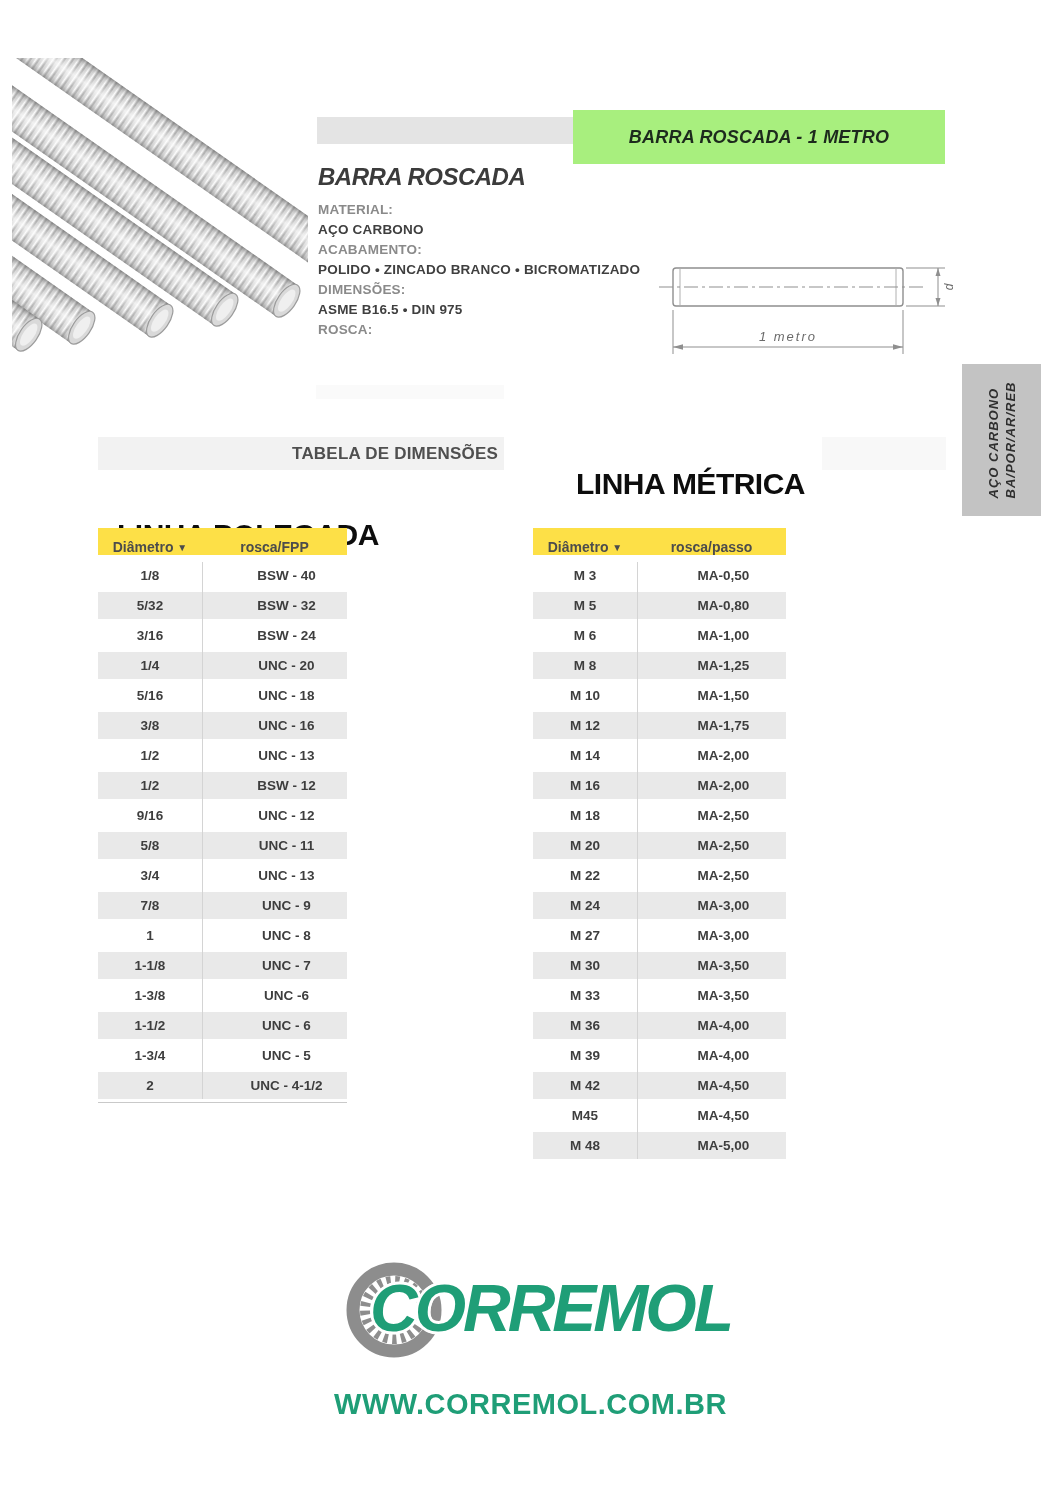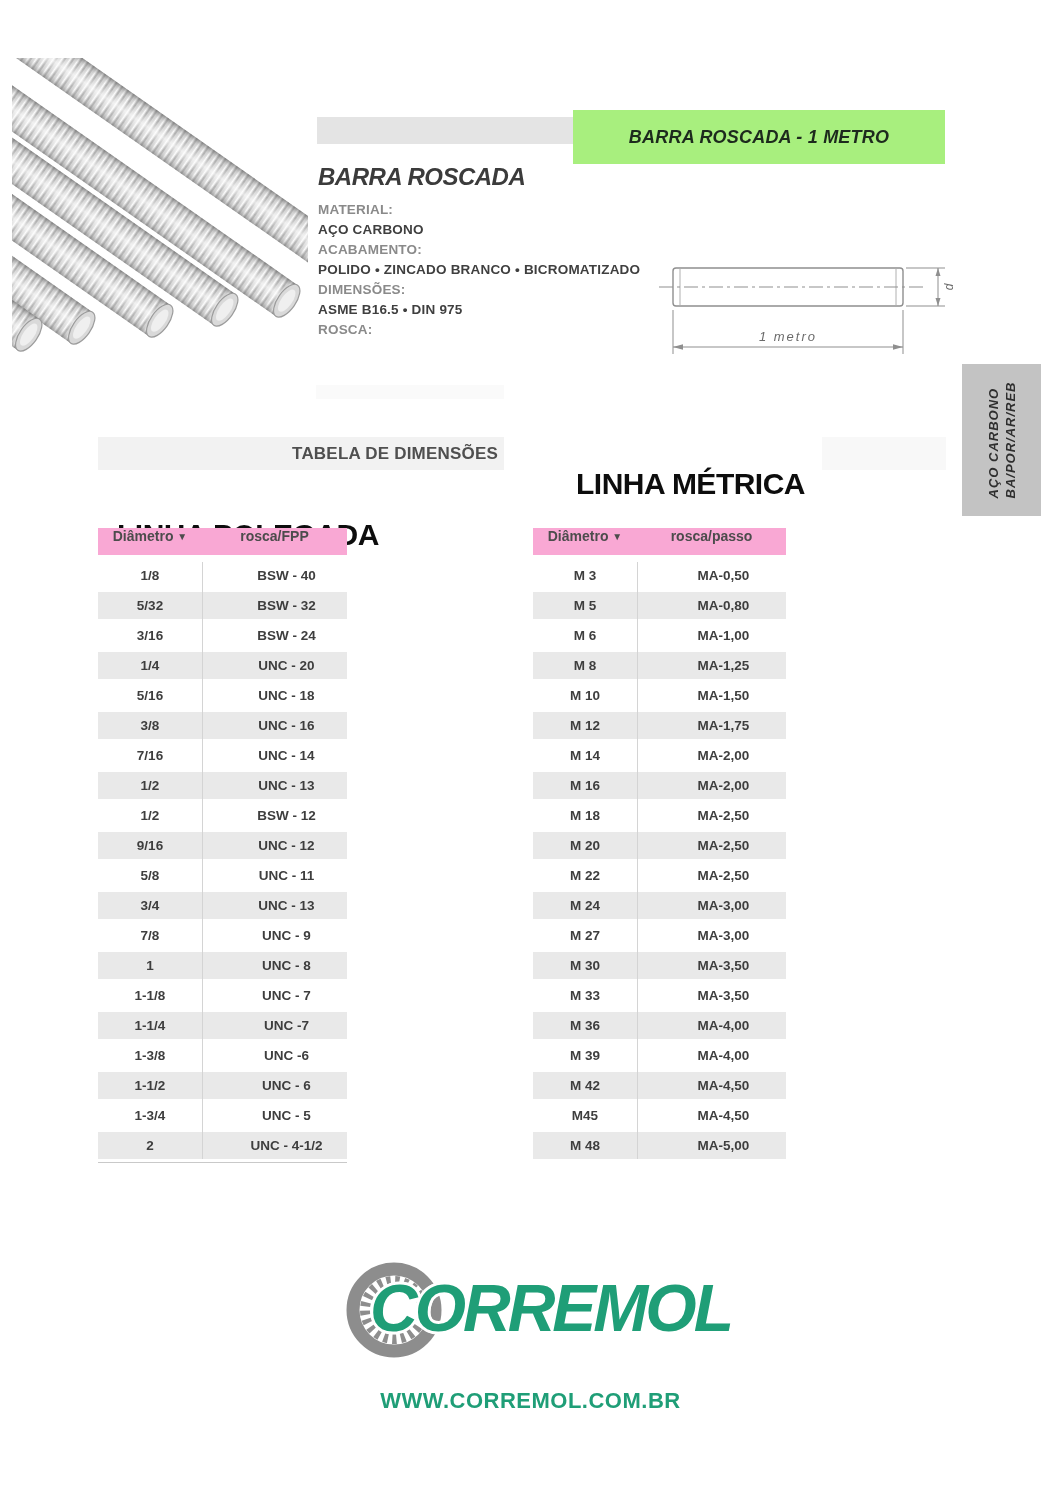--- a/index.html
+++ b/index.html
@@ -59,22 +59,22 @@
   
   .t-title { font-size:30px; font-weight:bold; color:#0d0d0d; letter-spacing:-.5px; }
   .t1-title { left:117px; top:481px;margin-top:37px; }
   .t2-title { left:576px; top:467px; }
 
   .dtable { position:absolute; }
   .table1 { left:98px; top:528px; width:249px; }
   .table2 { left:533px; top:528px; width:253px; }
 
   .thead {
-    display:flex; height:27px; background:#f9a8d4; margin-bottom:7px;
-    font-size:14px; font-weight:bold; color:#4c4c4c; align-items:flex-start;
+    display:flex; height:27px; background:#fde047; margin-bottom:7px;
+    font-size:14px; font-weight:bold; color:#4c4c4c; align-items:flex-end;
   }
   .hc1 { width:104px; text-align:center; }
   .hc2 { flex:1; text-align:center; }
   .sort { font-size:10px; position:relative; top:-1px; }
 
   .tbody { position:relative; }
   .tbody .vline {
     position:absolute; left:104px; top:0; bottom:0; width:1px; background:#d4d4d4;
   }
   .trow { display:flex; height:27px; margin-bottom:3px; align-items:center;
@@ -88,21 +88,21 @@
   .logo { left:340px; top:1254px; width:430px; height:118px; }
   .gear { position:absolute; left:0; top:0; }
   .logo-text {
     position:absolute; left:30px; top:16px;
     font-size:66px; font-weight:bold; font-style:italic; color:#1f9e77; letter-spacing:-3px;
     text-shadow:-3px 0 0 #fff, 3px 0 0 #fff, 0 -3px 0 #fff, 0 3px 0 #fff,
                 -2px -2px 0 #fff, 2px 2px 0 #fff, -2px 2px 0 #fff, 2px -2px 0 #fff;
   }
   .website {
     left:0; top:1388px; width:1061px; text-align:center;
-    font-size:22px; font-weight:bold; color:#1f9e77; letter-spacing:.5px;
+    font-size:29px; font-weight:bold; color:#1f9e77; letter-spacing:.5px;
   }
 </style>
 </head>
 <body>
 
 <div class="abs photo">
   <svg width="296" height="300" viewBox="0 0 296 300">
     <defs>
       <pattern id="thr" width="7" height="38" patternUnits="userSpaceOnUse">
         <rect width="7" height="38" fill="#ededed"></rect>
@@ -245,24 +245,20 @@
       <div class="trow">
         <span class="c1">5/16</span>
         <span class="c2">UNC - 18</span>
       </div>
 
       <div class="trow">
         <span class="c1">3/8</span>
         <span class="c2">UNC - 16</span>
       </div>
 
-      <div class="trow">
-        <span class="c1">7/16</span>
-        <span class="c2">UNC - 14</span>
-      </div>
 
       <div class="trow">
         <span class="c1">1/2</span>
         <span class="c2">UNC - 13</span>
       </div>
 
       <div class="trow">
         <span class="c1">1/2</span>
         <span class="c2">BSW - 12</span>
       </div>
@@ -290,24 +286,20 @@
       <div class="trow">
         <span class="c1">1</span>
         <span class="c2">UNC - 8</span>
       </div>
 
       <div class="trow">
         <span class="c1">1-1/8</span>
         <span class="c2">UNC - 7</span>
       </div>
 
-      <div class="trow">
-        <span class="c1">1-1/4</span>
-        <span class="c2">UNC -7</span>
-      </div>
 
       <div class="trow">
         <span class="c1">1-3/8</span>
         <span class="c2">UNC -6</span>
       </div>
 
       <div class="trow">
         <span class="c1">1-1/2</span>
         <span class="c2">UNC - 6</span>
       </div>

